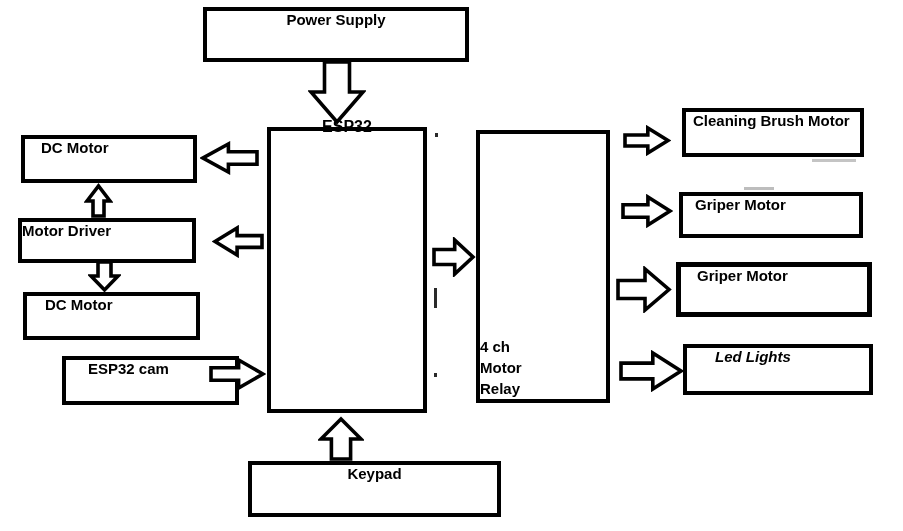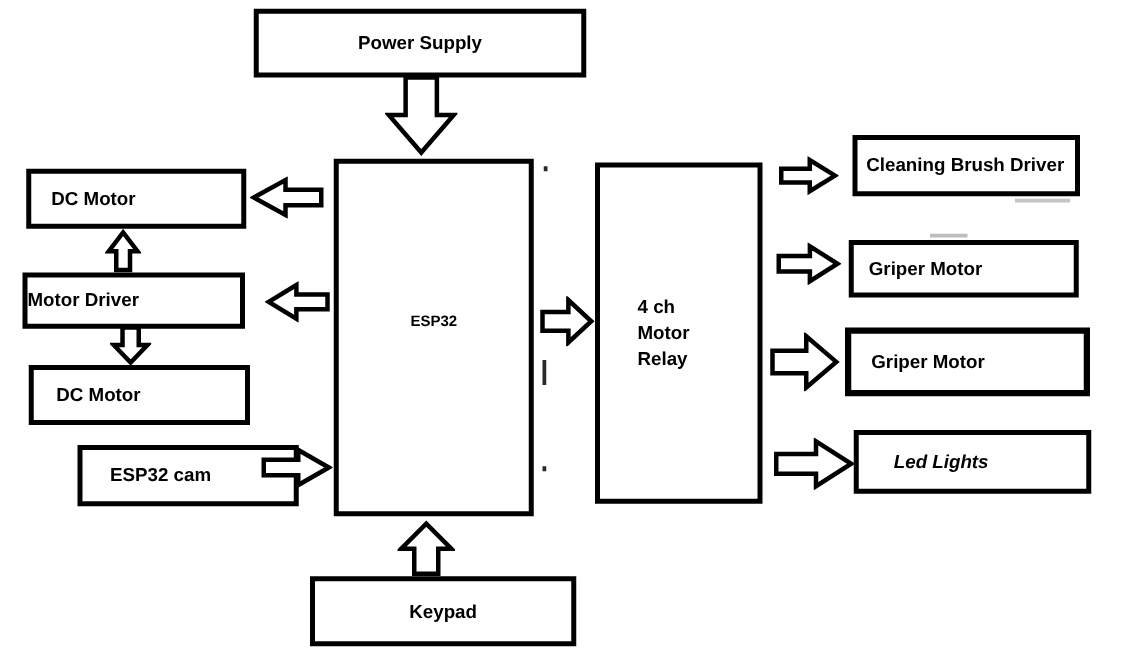--- a/index.html
+++ b/index.html
@@ -12,42 +12,42 @@
     font-weight: bold;
     color: #000000;
     overflow: hidden;
   }
   .box {
     position: absolute;
     background: #ffffff;
     border: 4px solid #000000;
     box-sizing: border-box;
     display: flex;
-    align-items: center;
+    align-items: flex-start;
     font-size: 15px;
     white-space: nowrap;
   }
   .center { justify-content: center; }
 
   
   .b-power   { left:203px; top:7px;   width:266px; height:55px; }
   .b-dc1     { left:21px;  top:135px; width:176px; height:48px; padding-left:16px; }
   .b-mdriver { left:18px;  top:218px; width:178px; height:45px; }
   .b-dc2     { left:23px;  top:292px; width:177px; height:48px; padding-left:18px; }
   .b-cam     { left:22px;  top:356px; width:177px; height:49px; padding-left:22px;margin-left:40px; }
   .b-esp32   { left:267px; top:127px; width:160px; height:286px; }
-  .b-esp32 span { transform: translateY(-13px); font-size:12px; }
+  .b-esp32 span { transform: translateY(-13px); font-size:16px; }
   .b-relay   { left:476px; top:130px; width:134px; height:273px;
-               flex-direction:column; align-items:flex-start; justify-content:center;
-               padding-left:30px; line-height:21px; }
+               flex-direction:column; align-items:flex-start; justify-content:flex-end;
+               line-height:21px; }
   .b-clean   { left:682px; top:108px; width:182px; height:49px; padding-left:7px; }
   .b-grip1   { left:679px; top:192px; width:184px; height:46px; padding-left:12px; }
   .b-grip2   { left:676px; top:262px; width:196px; height:55px; padding-left:16px; border-width:5px; }
   .b-led     { left:683px; top:344px; width:190px; height:51px; padding-left:28px;font-style:italic; }
-  .b-keypad  { left:248px; top:461px; width:213px; height:56px; }
+  .b-keypad  { left:248px; top:461px; width:253px; height:56px; }
 
   
   .arrow { position: absolute; }
   .a-power-esp32 { left:308px; top:59px;  }
   .a-esp32-dc1   { left:200px; top:141px; }
   .a-md-dc1      { left:84px;  top:183px; }
   .a-esp32-md    { left:212px; top:225px; }
   .a-md-dc2      { left:88px;  top:259px; }
   .a-cam-esp32   { left:208px; top:357px; }
   .a-esp32-relay { left:431px; top:237px; }
@@ -94,21 +94,21 @@
     <span>ESP32</span>
   </div>
 
   <div class="box b-relay">
     <span>4 ch</span>
     <span>Motor</span>
     <span>Relay</span>
   </div>
 
   <div class="box b-clean">
-    <span>Cleaning Brush Driver</span>
+    <span>Cleaning Brush Motor</span>
   </div>
 
   <div class="box b-grip1">
     <span>Griper Motor</span>
   </div>
 
   <div class="box b-grip2">
     <span>Griper Motor</span>
   </div>
 

